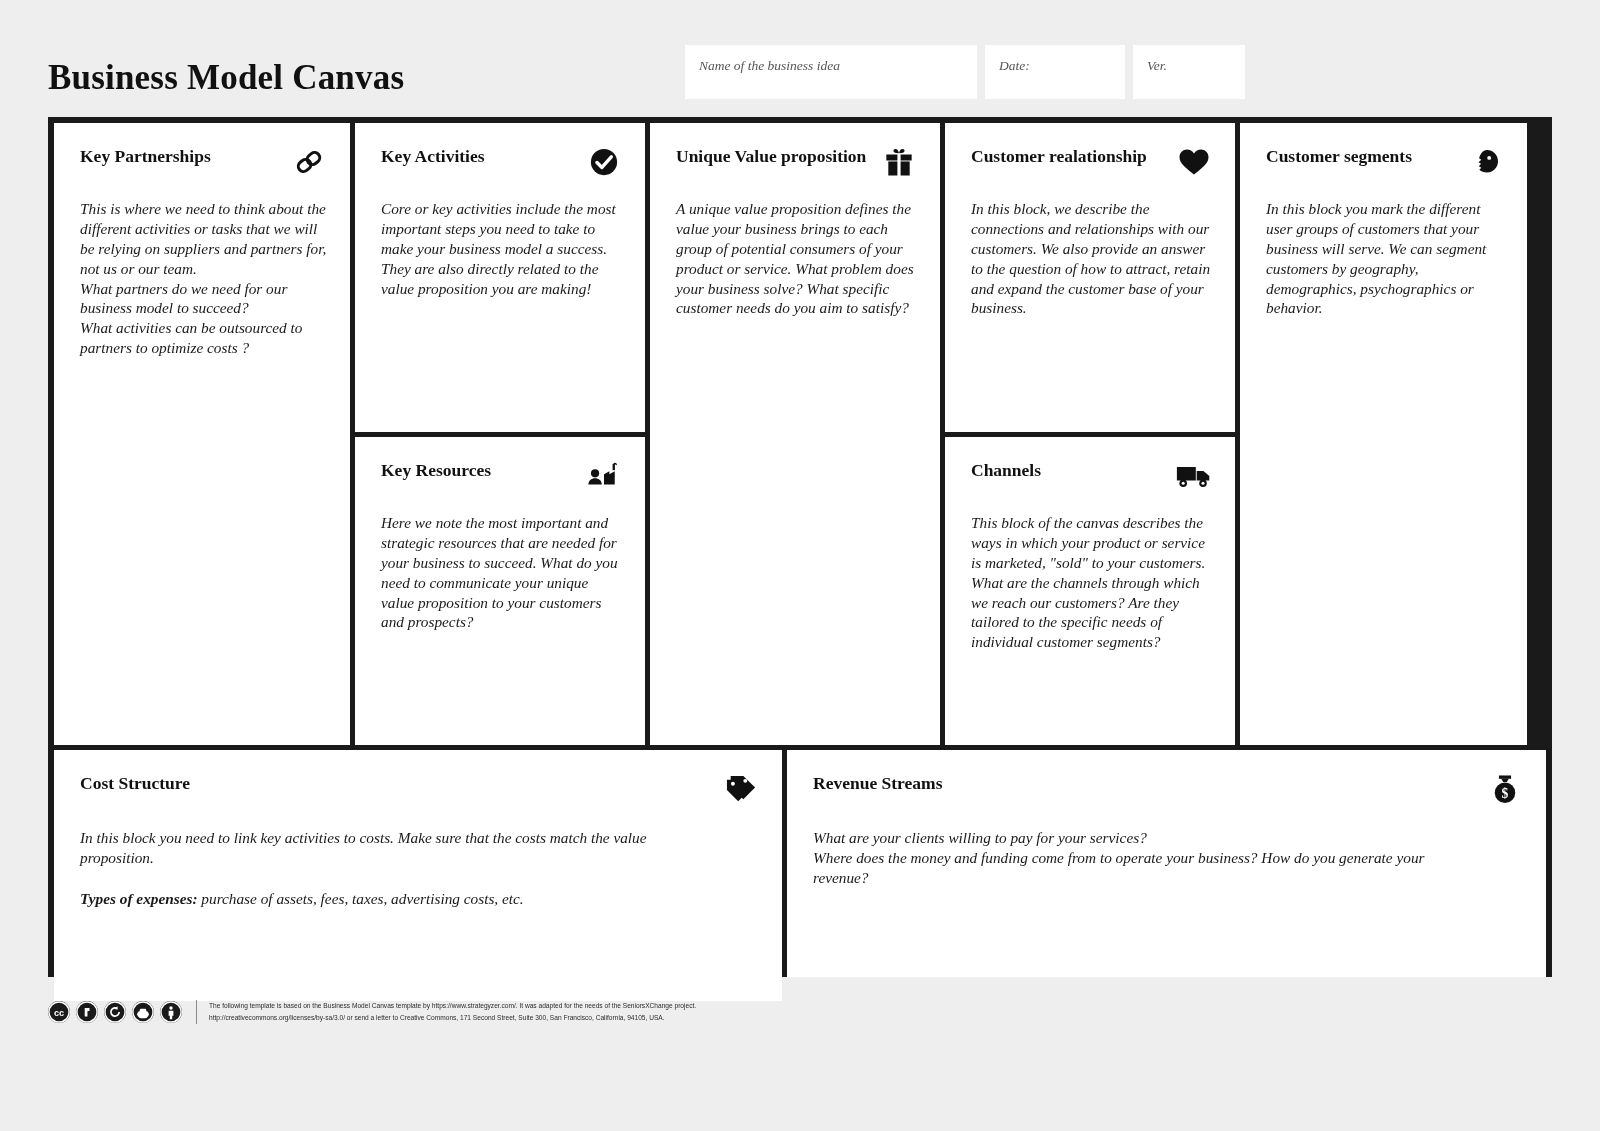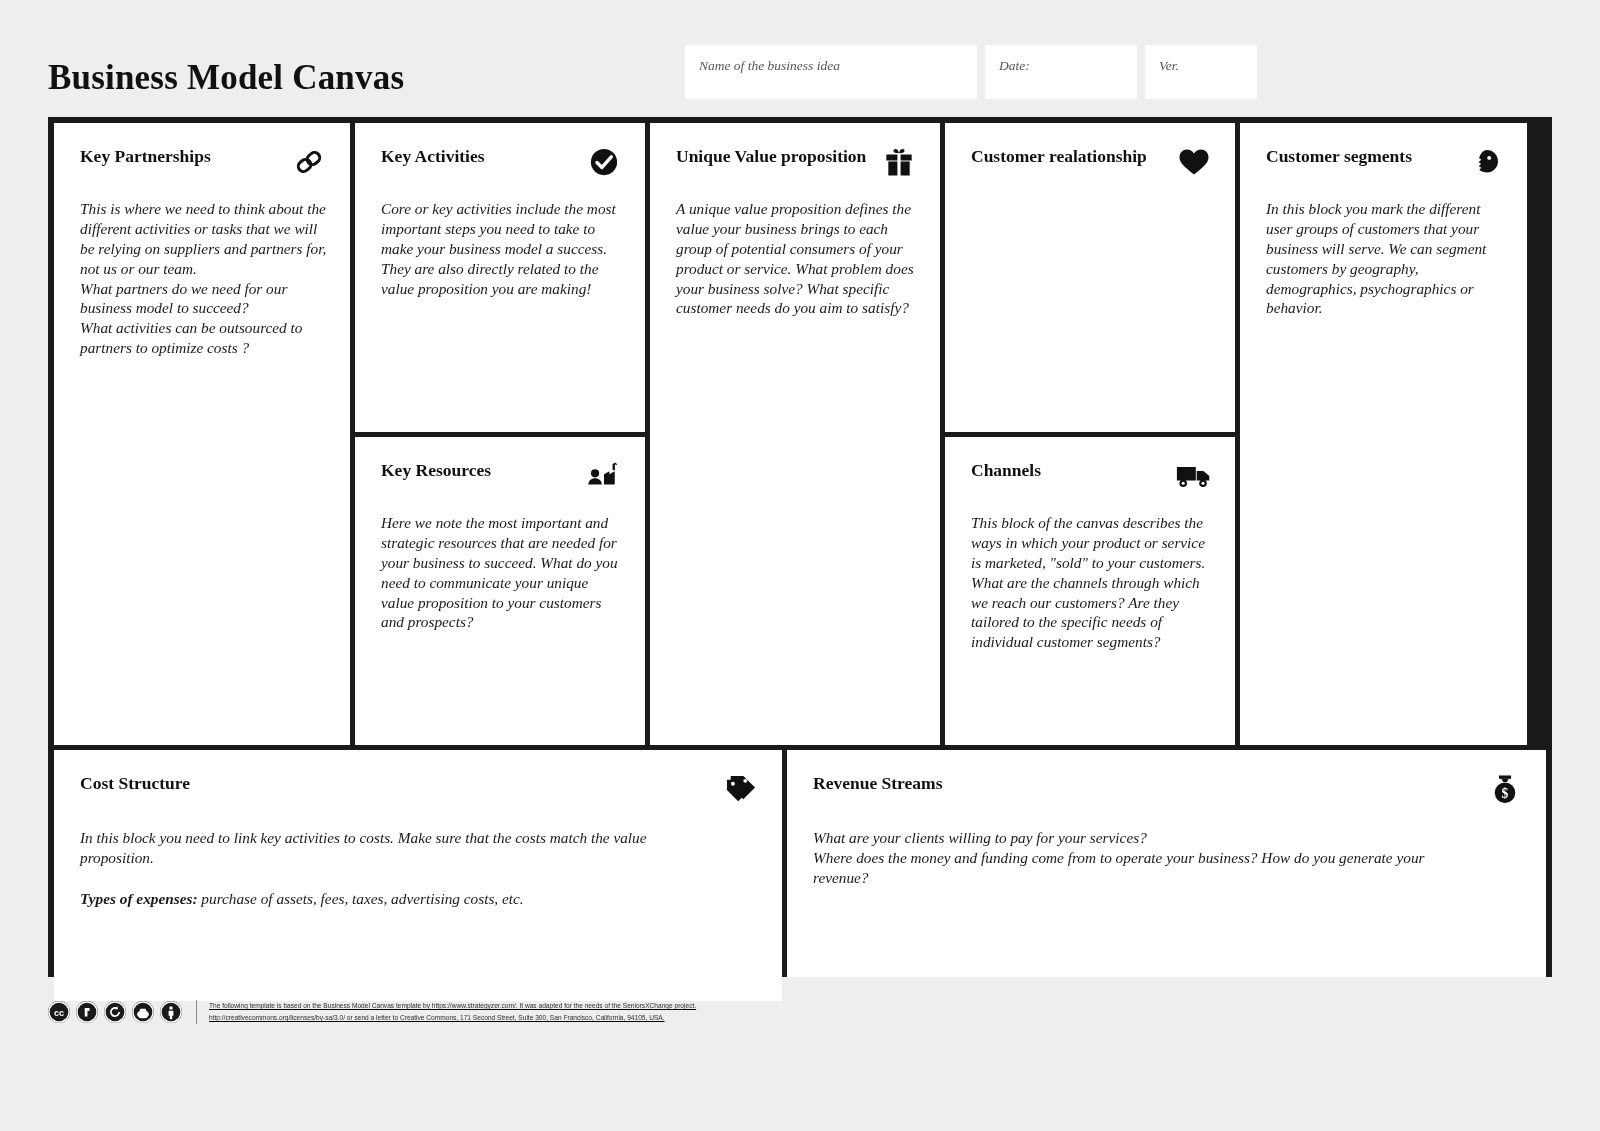--- a/index.html
+++ b/index.html
@@ -60,21 +60,21 @@
 
   .hfield span {
     font-family: "Liberation Serif", serif;
     font-style: italic;
     font-size: 13.5px;
     color: #555;
   }
 
   .hf-name { width: 292px; }
   .hf-prep { width: 320px; }
-  .hf-date { width: 152px; }
+  .hf-date { width: 140px; }
   .hf-ver  { width: 112px; }
 
   
   .canvas {
     position: absolute;
     left: 48px;
     top: 117px;
     width: 1504px;
     height: 860px;
     background: #1a1a1a;
@@ -168,21 +168,20 @@
   .cost-extra .line b { font-style: italic; font-weight: bold; }
 
   
   .footer {
     position: absolute;
     left: 48px;
     top: 1000px;
     display: flex;
     align-items: center;
     gap: 0px;
-    text-decoration: underline;
   }
 
   .cc-badges { display: flex; gap: 6px; align-items: center; }
 
   .cc-badge {
     width: 22px; height: 22px;
     border-radius: 50%;
     background: #1a1a1a;
     display: flex; align-items: center; justify-content: center;
   }
@@ -303,20 +302,21 @@
       <div class="col c-rel">
         <div class="cell h-half-a">
           <div class="cell-head">
             <div class="cell-title">Customer realationship</div>
             <div class="icon">
               <svg width="32" height="30" viewBox="0 0 32 30">
                 <path d="M16 27.5C8 21 1.5 16.4 1.5 10.2 1.5 5.7 4.9 2.5 9 2.5c2.8 0 5.3 1.5 7 3.9 1.7-2.4 4.2-3.9 7-3.9 4.1 0 7.5 3.2 7.5 7.7 0 6.2-6.5 10.8-14.5 17.3z" fill="#111"></path>
               </svg>
             </div>
           </div>
+          <div class="cell-body">In this block, we describe the connections and relationships with our customers. We also provide an answer to the question of how to attract, retain and expand the customer base of your business.</div>
         </div>
 
         <div class="cell h-half-b">
           <div class="cell-head">
             <div class="cell-title">Channels</div>
             <div class="icon">
               <svg width="36" height="26" viewBox="0 0 40 28">
                 <g fill="#111">
                   <rect x="1" y="4" width="21" height="15"></rect>
                   <path d="M23 8.5h7.5L37 14v5H23z"></path>

